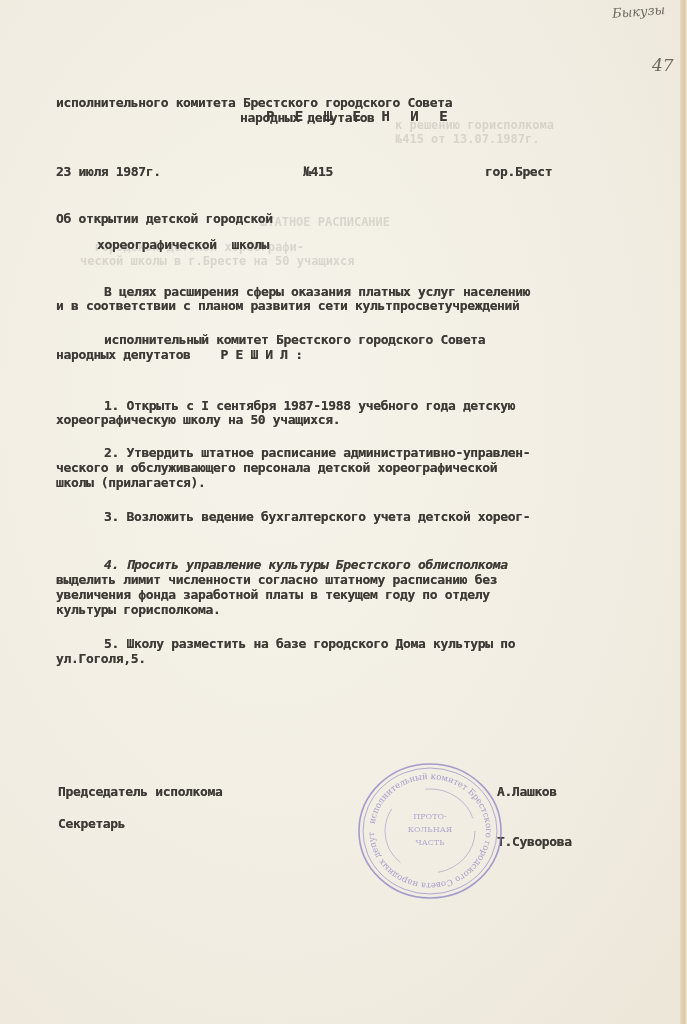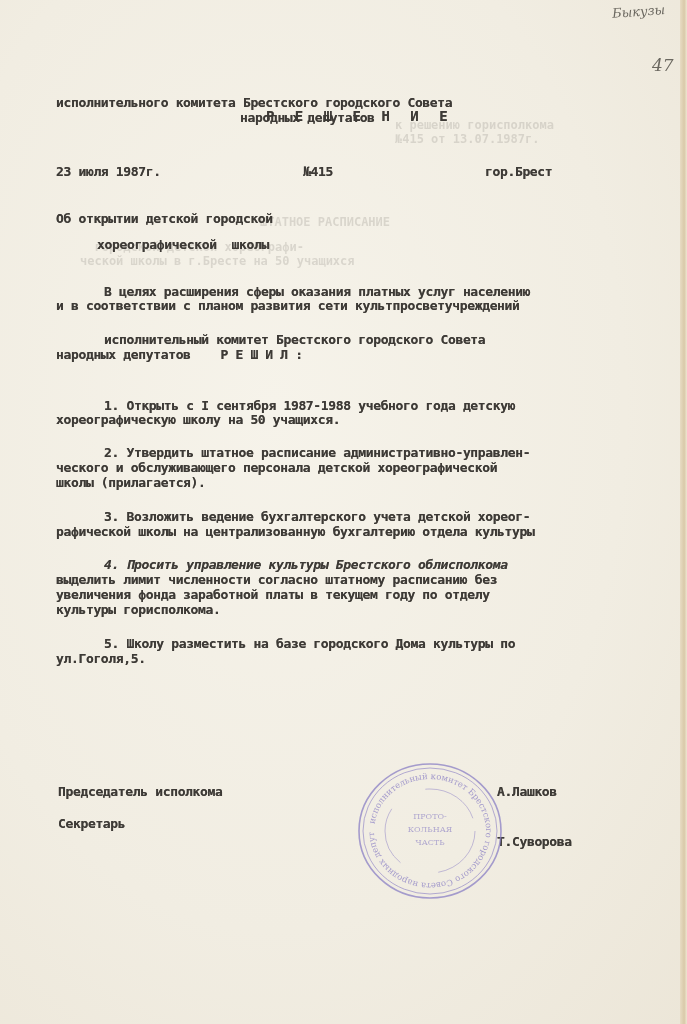--- a/index.html
+++ b/index.html
@@ -74,21 +74,20 @@
   <div class="t" style="left:104px;top:333px;">исполнительный комитет Брестского городского Совета</div>
 
   <div class="t" style="left:104px;top:399px;">1. Открыть с I сентября 1987-1988 учебного года детскую</div>
   <div class="t" style="left:56px;top:413px;">хореографическую школу на 50 учащихся.</div>
 
   <div class="t" style="left:104px;top:446px;">2. Утвердить штатное расписание административно-управлен-</div>
   <div class="t" style="left:56px;top:461px;">ческого и обслуживающего персонала детской хореографической</div>
   <div class="t" style="left:56px;top:476px;">школы (прилагается).</div>
 
   <div class="t" style="left:104px;top:510px;">3. Возложить ведение бухгалтерского учета детской хореог-</div>
-  <div class="t" style="left:56px;top:525px;">рафической школы на централизованную бухгалтерию отдела культуры</div>
 
   <div class="t" style="left:104px;top:558px;font-style:italic;">4. Просить управление культуры Брестского облисполкома</div>
   <div class="t" style="left:56px;top:573px;">выделить лимит численности согласно штатному расписанию без</div>
   <div class="t" style="left:56px;top:588px;">увеличения фонда заработной платы в текущем году по отделу</div>
   <div class="t" style="left:56px;top:603px;">культуры горисполкома.</div>
 
   <div class="t" style="left:104px;top:637px;">5. Школу разместить на базе городского Дома культуры по</div>
   <div class="t" style="left:56px;top:652px;">ул.Гоголя,5.</div>
 
   <div class="t" style="left:58px;top:785px;">Председатель исполкома</div>

